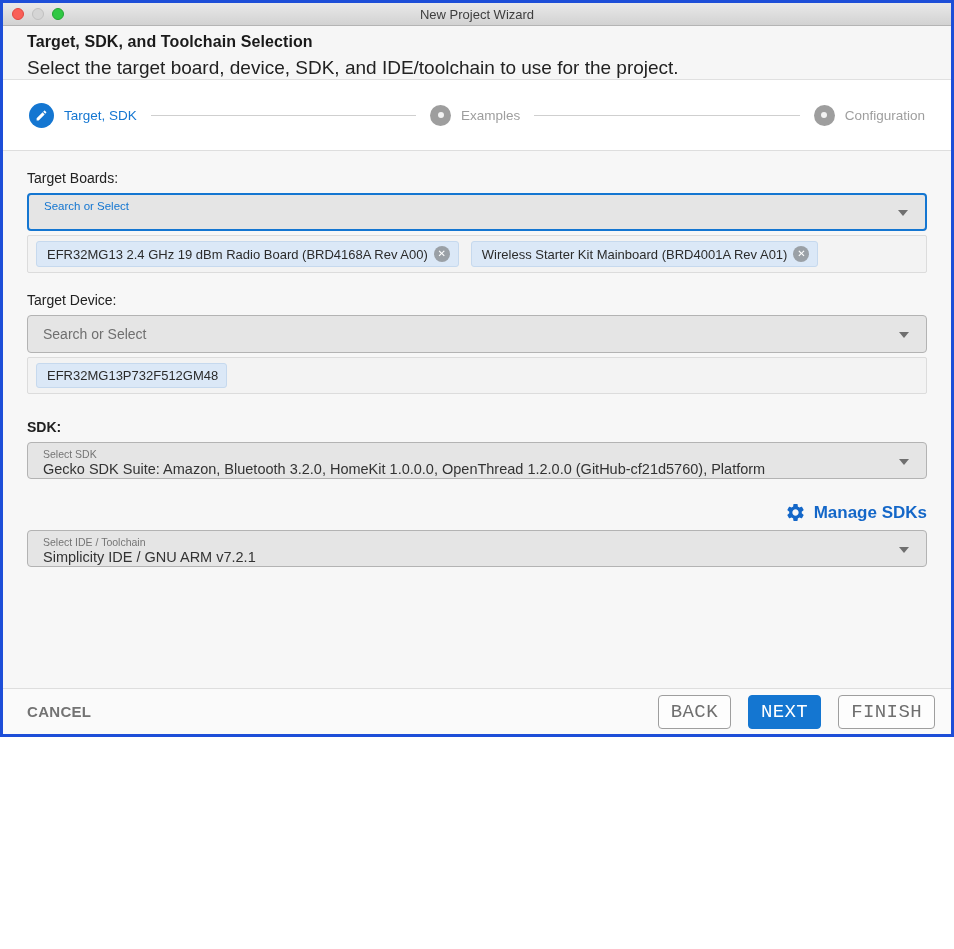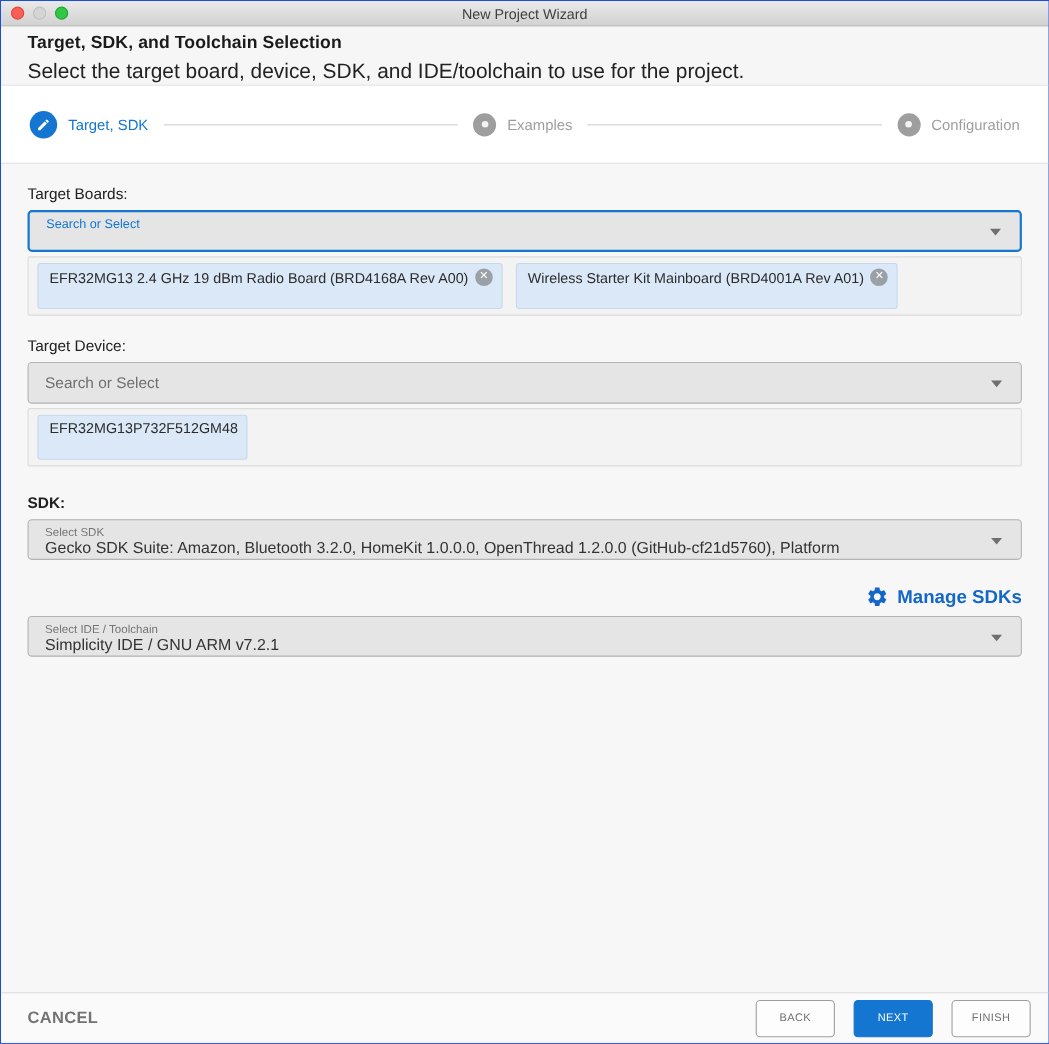--- a/index.html
+++ b/index.html
@@ -4,22 +4,22 @@
 <style>
   * { margin: 0; padding: 0; box-sizing: border-box; }
   html, body { width: 954px; height: 949px; }
   body {
     font-family: "Liberation Sans", "DejaVu Sans", sans-serif;
     background: #ffffff;
     overflow: hidden;
   }
   .window {
     position: relative;
-    width: 954px; height: 949px;
-    border: 1px solid #1d4ed8;
+    width: 954px; height: 737px;
+    border: 3px solid #1d4ed8;
     background: #f7f7f7;
     display: flex; flex-direction: column;
   }
   
   .titlebar {
     height: 23px; flex: 0 0 23px;
     background: linear-gradient(#e9e9e9, #d2d2d2);
     border-bottom: 1px solid #b4b4b4;
     display: flex; align-items: center;
     position: relative;
@@ -96,21 +96,21 @@
     background: #f3f3f3;
     border: 1px solid #dcdcdc;
     border-radius: 2px;
     display: flex; align-items: center; gap: 12px;
     padding: 5px 8px;
   }
   .chip {
     background: #dbe8f7;
     border: 1px solid #c6d9ee;
     border-radius: 3px;
-    padding: 4px 8px 20px 10px;
+    padding: 4px 8px 4px 10px;
     display: flex; align-items: flex-end; gap: 6px;
     font-size: 13px; color: #2b2b2b;
     white-space: nowrap;
   }
   .chip-close {
     width: 16px; height: 16px; border-radius: 50%;
     background: #9aa0a6; color: #ffffff;
     font-size: 10px; line-height: 16px; text-align: center;
     cursor: pointer; flex: 0 0 auto;
     font-weight: bold;
@@ -130,22 +130,22 @@
     background: #fafafa;
     border-top: 1px solid #dedede;
     display: flex; align-items: center;
     padding: 0 16px 0 24px;
   }
   .cancel-link { color: #737373; font-size: 15px; font-weight: bold; letter-spacing: .3px; cursor: pointer; }
   .footer-buttons { margin-left: auto; display: flex; gap: 17px; }
   .btn {
     min-width: 72px; height: 34px;
     border-radius: 4px;
-    font-family: Liberation Sans, sans-serif;
-    font-size: 10px; letter-spacing: .4px;
+    font-family: Liberation Mono, monospace;
+    font-size: 19px; letter-spacing: .4px;
     cursor: pointer; padding: 0 12px;
   }
   .btn.outline { background: #fdfdfd; border: 1px solid #9e9e9e; color: #6f6f6f; }
   .btn.primary { background: #1476d1; border: 1px solid #1476d1; color: #ffffff; }
 </style>
 </head>
 <body>
 
 <div class="window">
 

